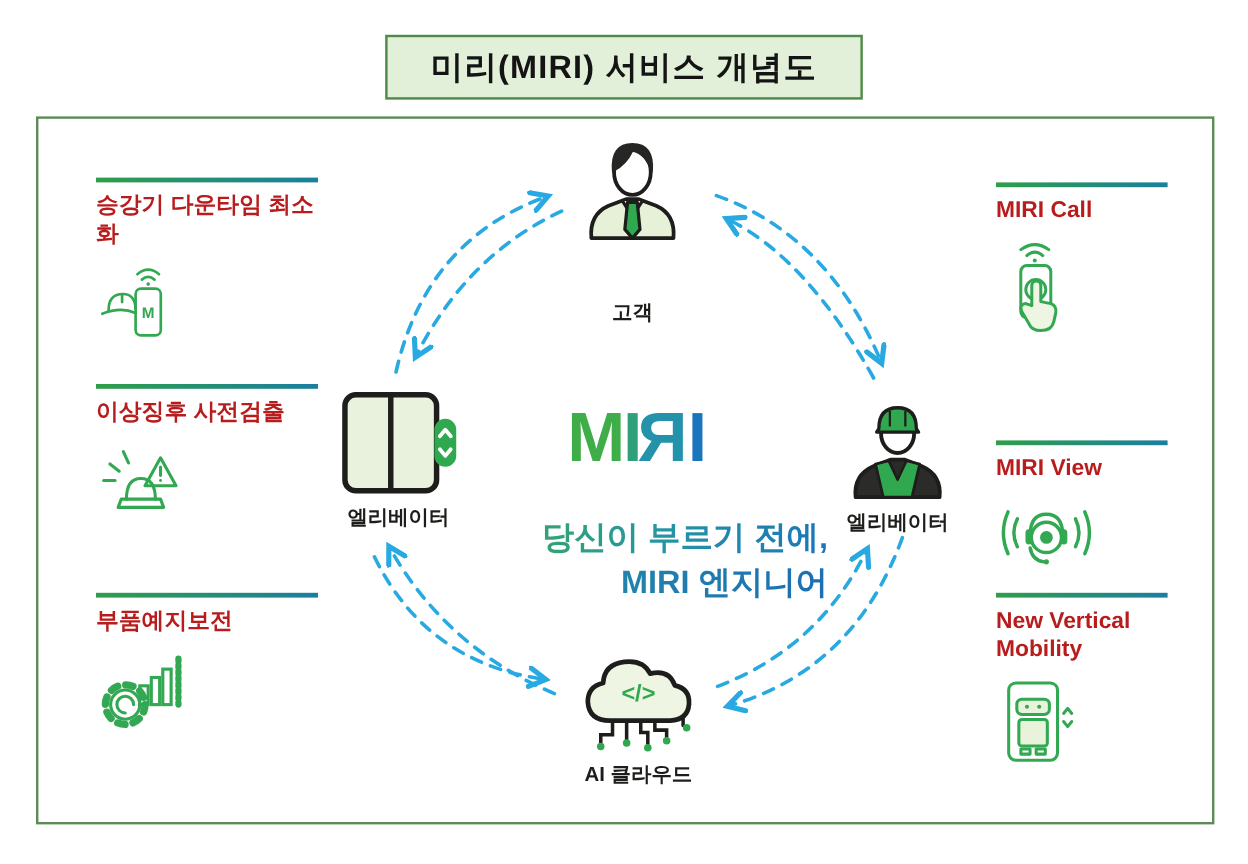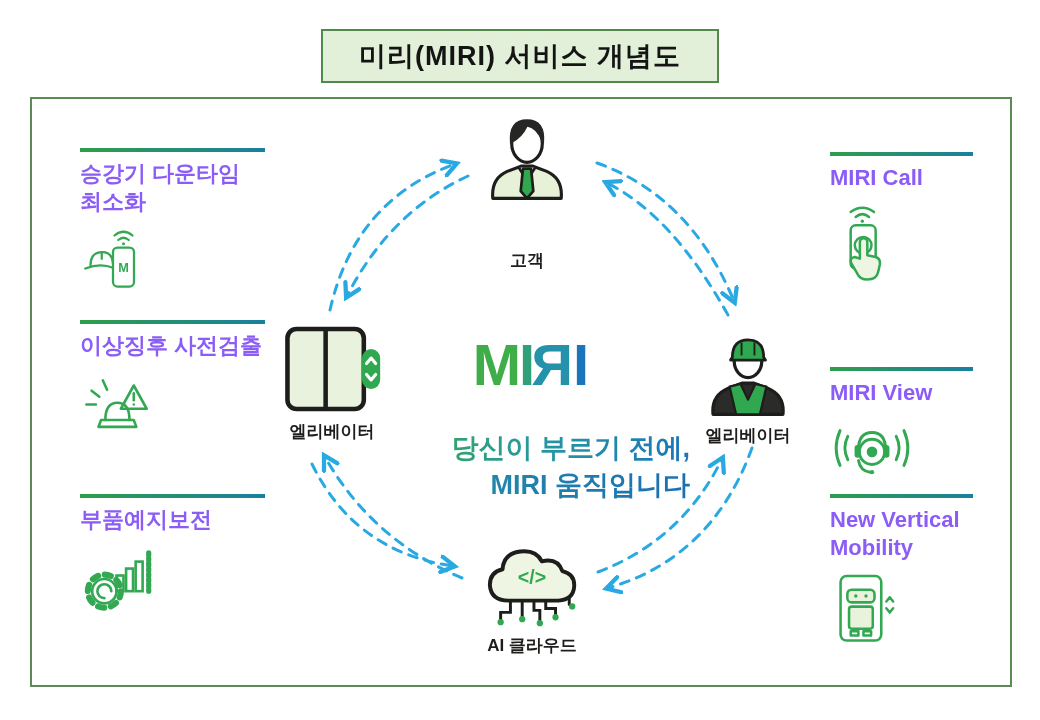--- a/index.html
+++ b/index.html
@@ -16,21 +16,21 @@
 
   
   .frame{
     position:absolute;left:30px;top:97px;width:978px;height:586px;
     border:2px solid #5c8b55;background:#fff;
   }
 
   
   .feature{position:absolute;}
   .feature-line{height:4px;background:linear-gradient(90deg,#2f9e49,#1a7fa0);margin-bottom:8px;}
-  .feature-title{font-size:22px;font-weight:bold;color:#8b5cf6;line-height:1.25;}
+  .feature-title{font-size:19px;font-weight:bold;color:#b91c1c;line-height:1.25;}
   .feature-icon{margin-top:10px;}
 
   .f-l1{left:80px;top:148px;width:185px;}
   .f-l2{left:80px;top:320px;width:185px;}
   .f-l3{left:80px;top:494px;width:185px;}
   .f-r1{left:830px;top:152px;width:143px;}
   .f-r2{left:830px;top:327px;width:143px;margin-top:40px;}
   .f-r3{left:830px;top:494px;width:143px;}
 
   
@@ -237,15 +237,15 @@
       <path d="M93 42 L98 36 L103 42"></path>
       <path d="M93 54 L98 60 L103 54"></path>
     </g>
   </svg>
   <div class="node-label" style="left:280px;top:420px;width:104px;">엘리베이터</div>
 
   <div class="logo">
     <span class="l1">M</span><span class="l2">I</span><span class="l3">R</span><span class="l4">I</span>
   </div>
   <div class="tagline tag1">당신이 부르기 전에,</div>
-  <div class="tagline tag2">MIRI 움직입니다</div>
+  <div class="tagline tag2">MIRI 엔지니어</div>
 
 </div>
 
 </body></html>

